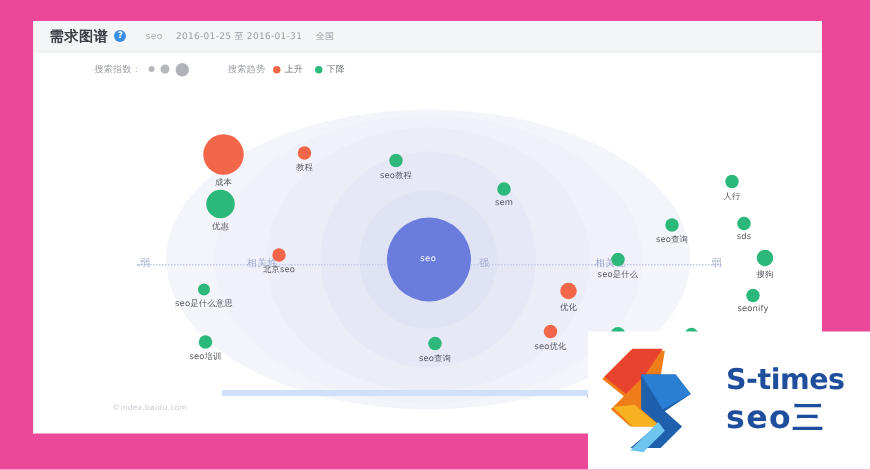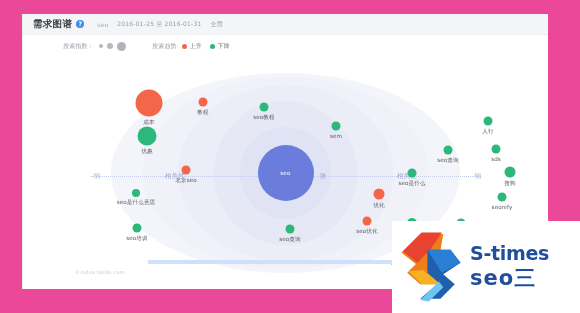--- a/index.html
+++ b/index.html
@@ -108,21 +108,21 @@
     font-size:5px;color:#c9ccd3;letter-spacing:.2px;
   }
 
   
   .logo{
     position:absolute;right:0;bottom:0;width:188px;height:92px;
     background:#ffffff;
     display:flex;align-items:center;
   }
   .logo-mark{width:66px;height:72px;margin-left:6px;flex:0 0 auto;}
-  .logo-text{margin-left:6px;display:flex;flex-direction:column;justify-content:center;}
+  .logo-text{margin-left:20px;display:flex;flex-direction:column;justify-content:center;}
   .logo-en{font-size:19px;font-weight:bold;color:#1f4e9c;letter-spacing:-.3px;line-height:1;}
   .logo-cn{font-size:21px;font-weight:bold;color:#1f4e9c;letter-spacing:1px;line-height:1.15;margin-top:3px;}
 </style>
 </head>
 <body>
 
 <div id="stage">
 
   <div class="card">
 

